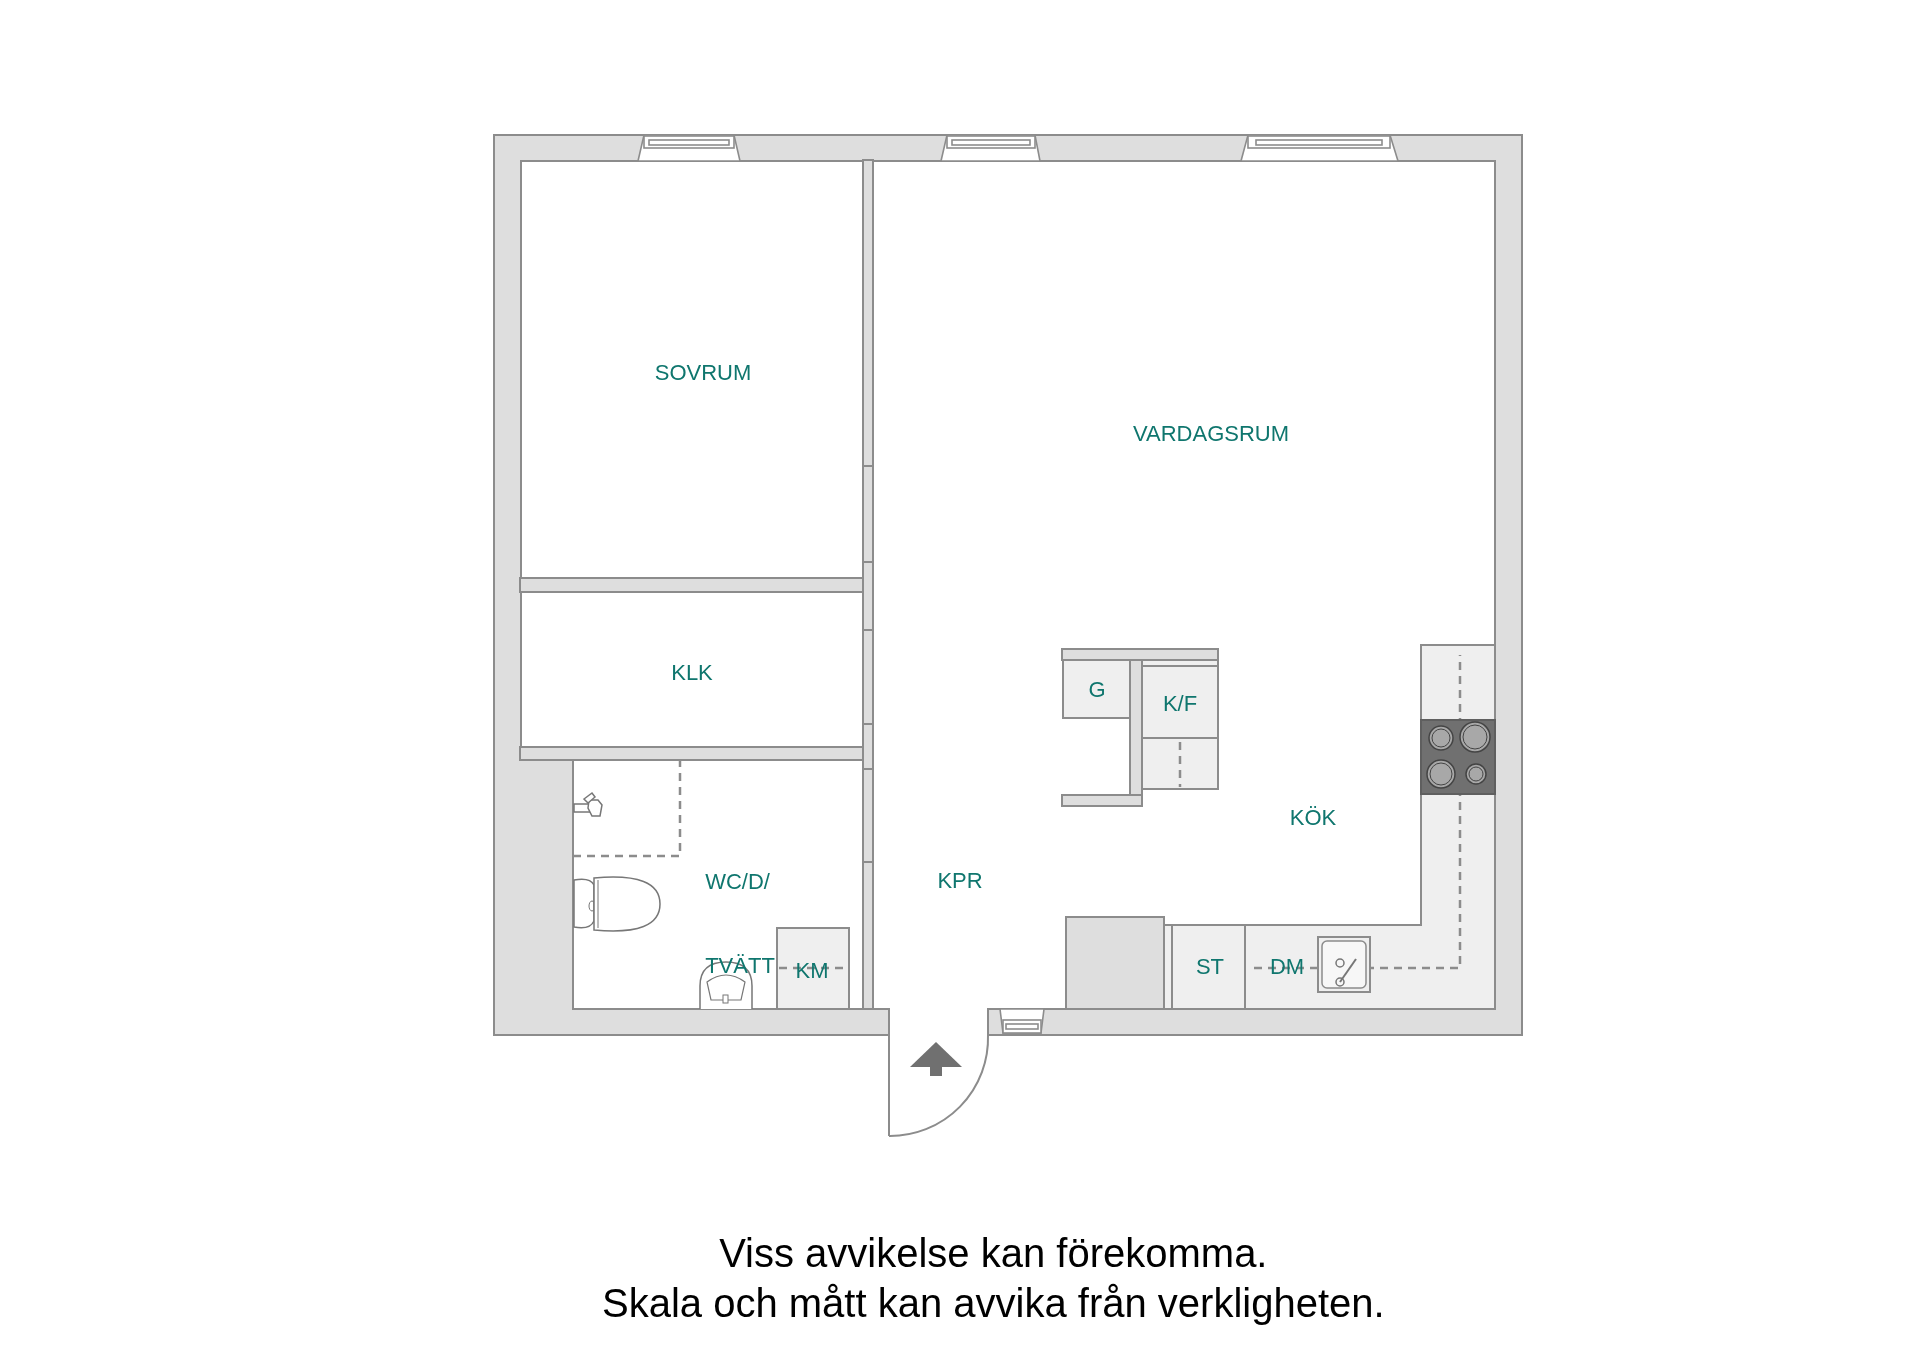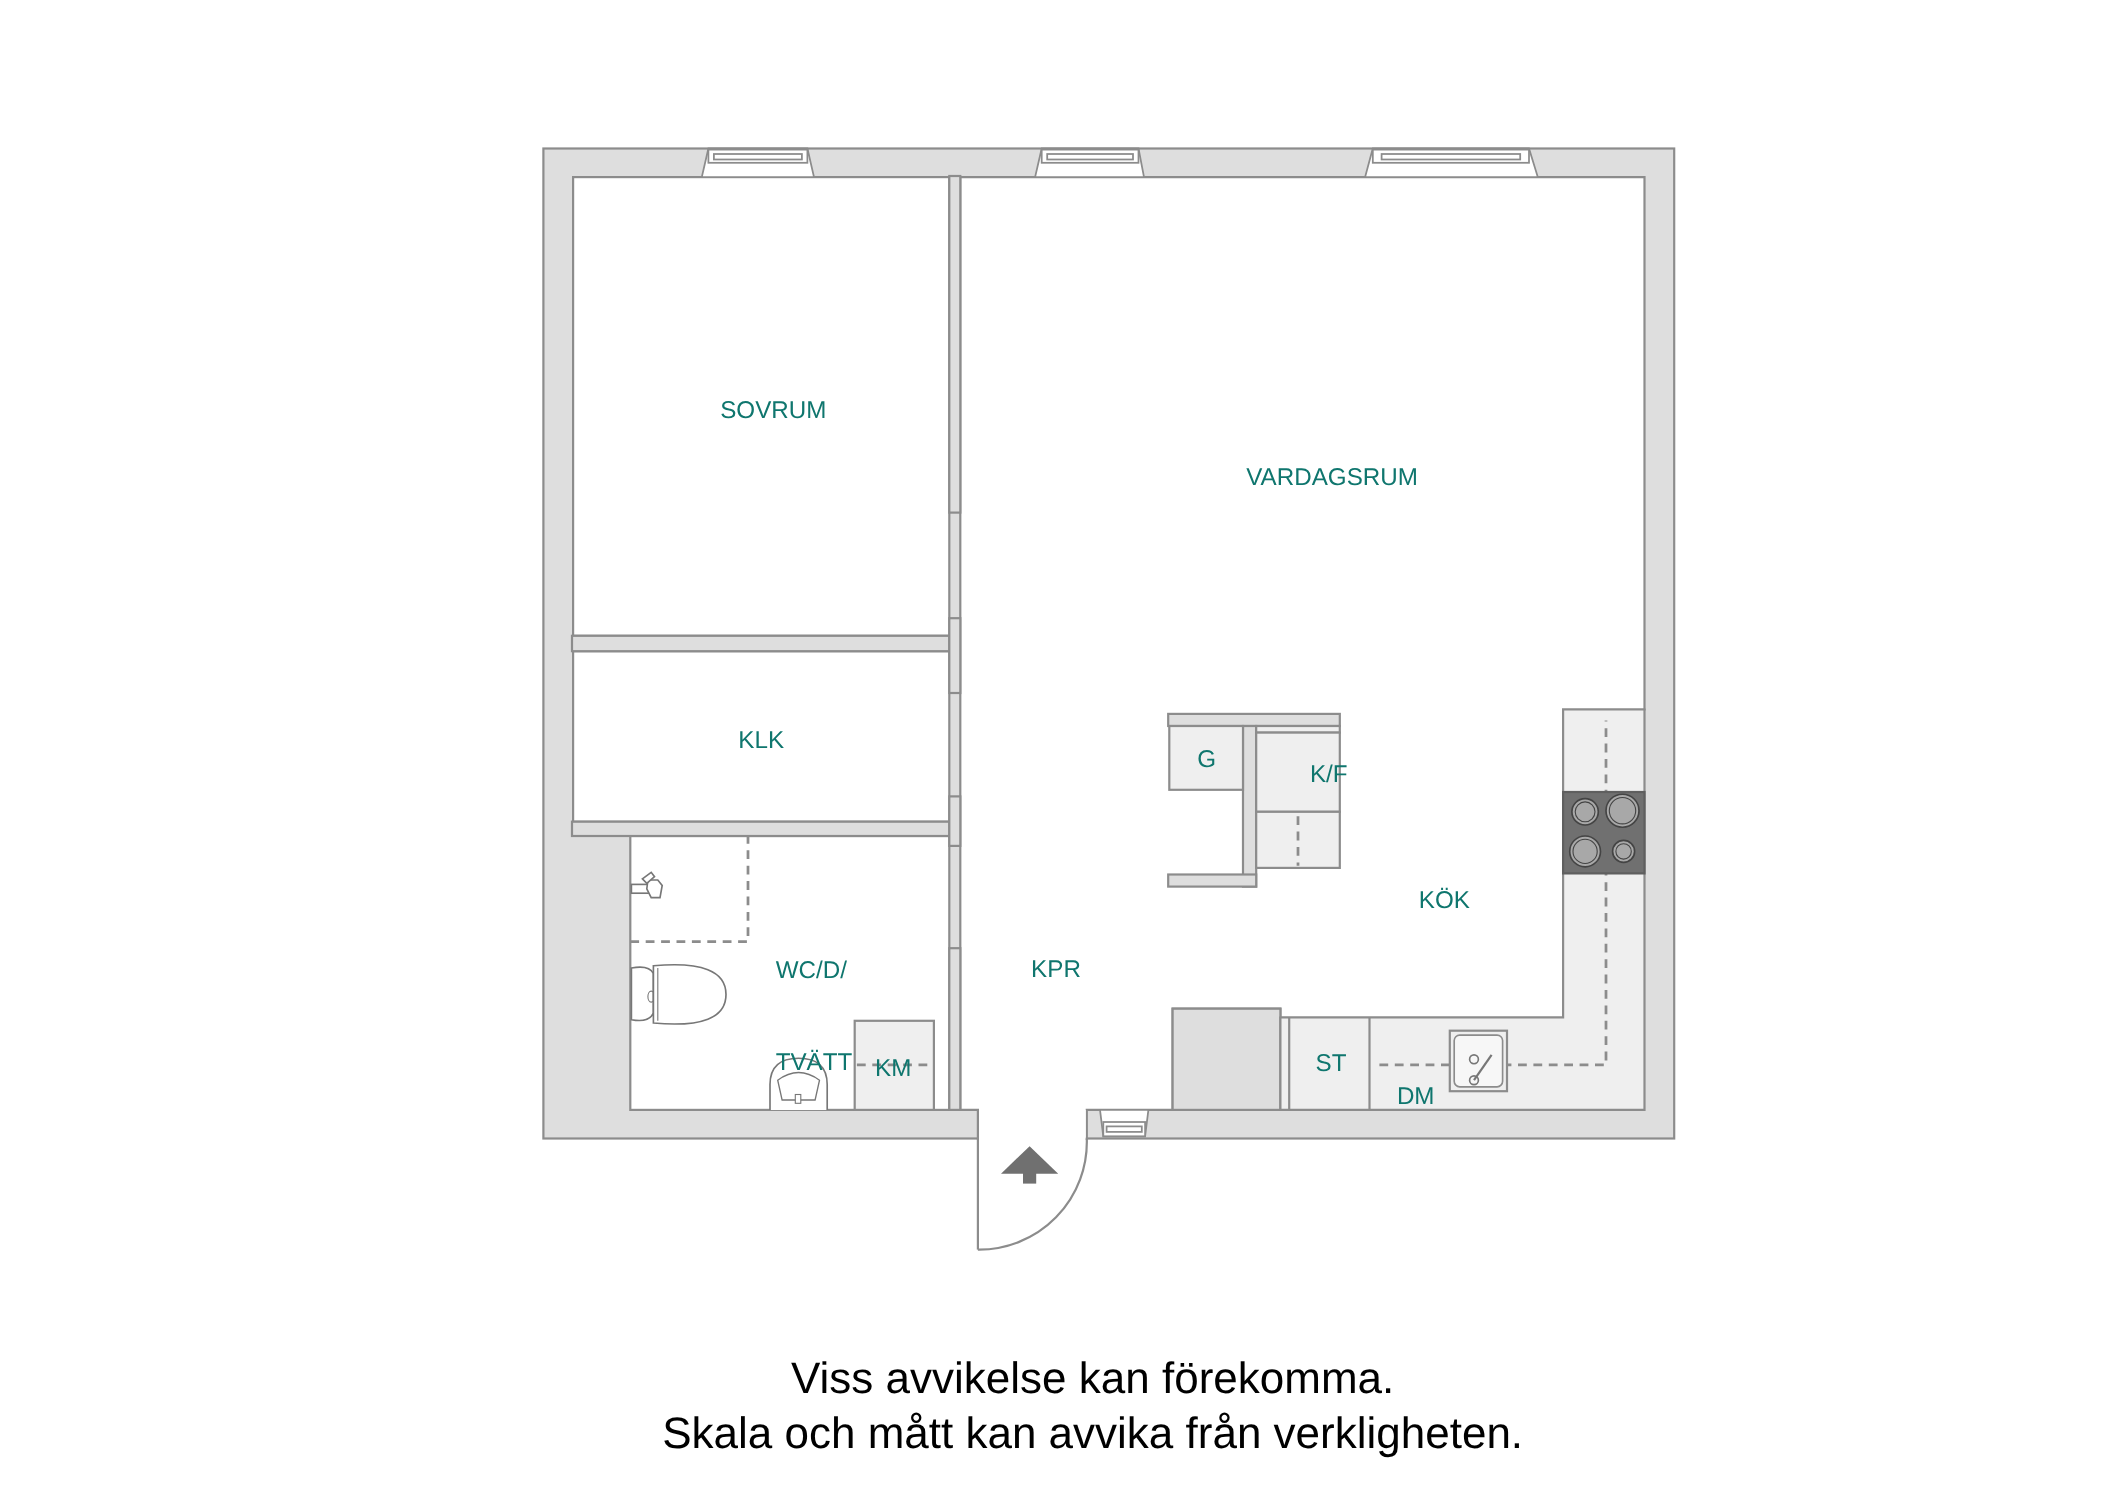--- a/index.html
+++ b/index.html
@@ -151,21 +151,21 @@
 <div class="lbl" style="left:1211px; top:434px;">VARDAGSRUM</div>
 <div class="lbl" style="left:692px; top:673px;">KLK</div>
 <div class="lbl" style="left:740px; top:910px; transform:translate(-50%,-50%);">
   <div>WC/D/</div>
   <div>TVÄTT</div>
 </div>
 <div class="lbl" style="left:960px; top:881px;">KPR</div>
 <div class="lbl" style="left:1313px; top:818px;">KÖK</div>
 
 <div class="lbl" style="left:1097px; top:690px;">G</div>
-<div class="lbl" style="left:1180px; top:704px;margin-left:28px;">K/F</div>
+<div class="lbl" style="left:1180px; top:704px;">K/F</div>
 <div class="lbl" style="left:812px; top:971px;">KM</div>
 <div class="lbl" style="left:1210px; top:967px;">ST</div>
-<div class="lbl" style="left:1287px; top:967px;margin-top:30px;">DM</div>
+<div class="lbl" style="left:1287px; top:967px;">DM</div>
 
 <div class="disclaimer">
   <div>Viss avvikelse kan förekomma.</div>
   <div>Skala och mått kan avvika från verkligheten.</div>
 </div>
 
 </body></html>

